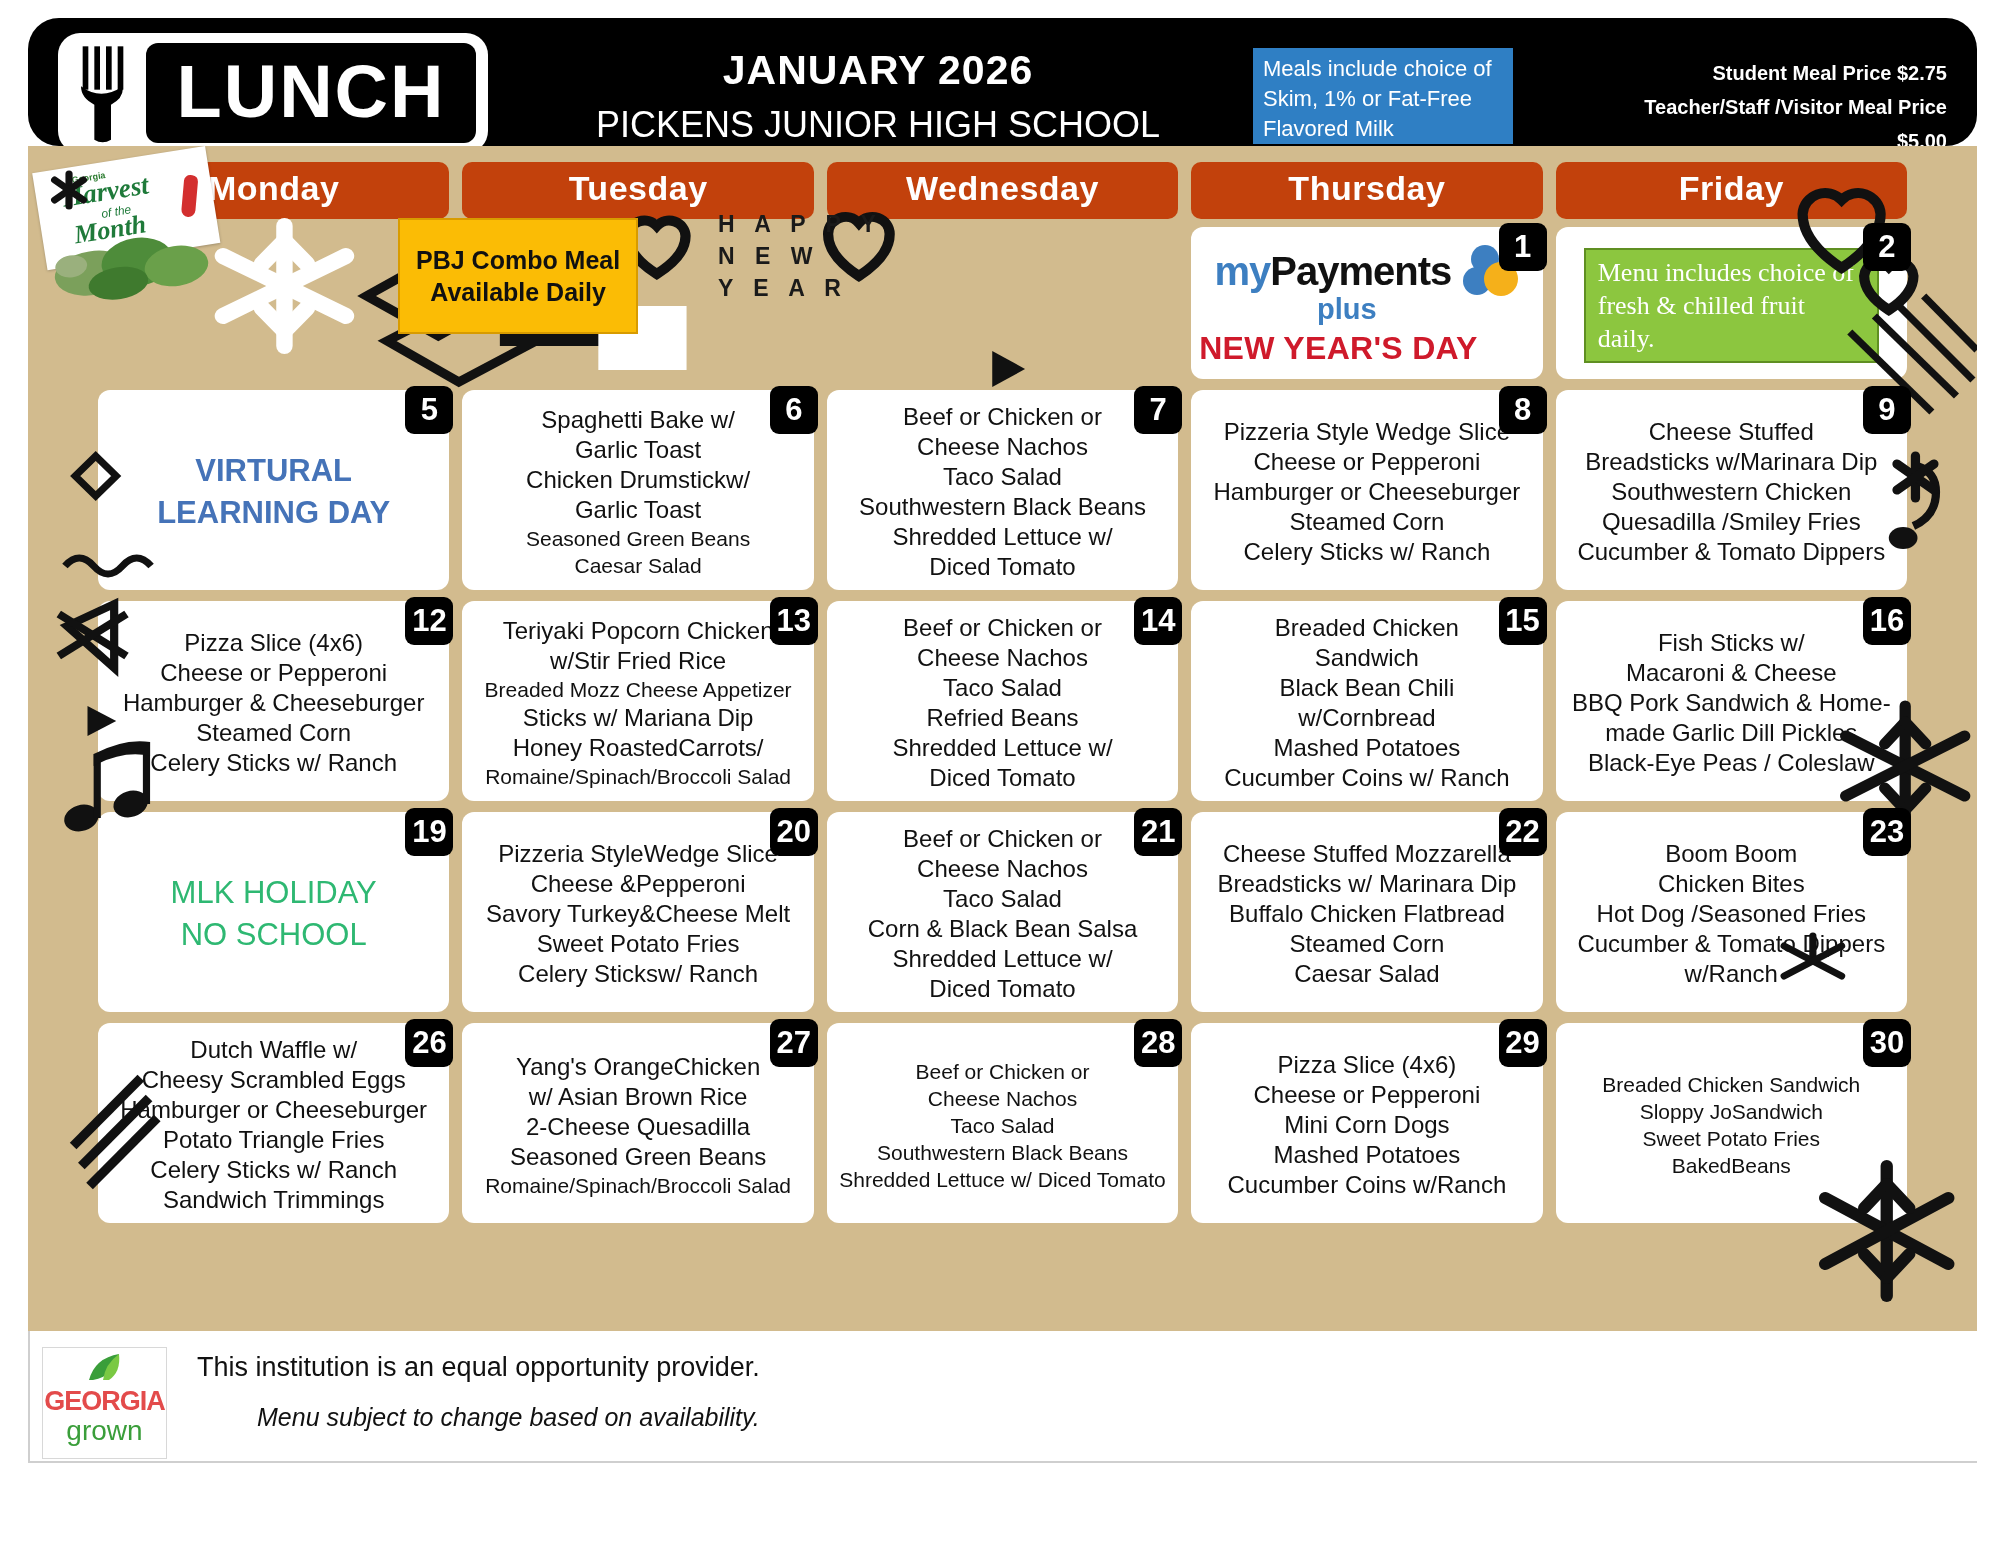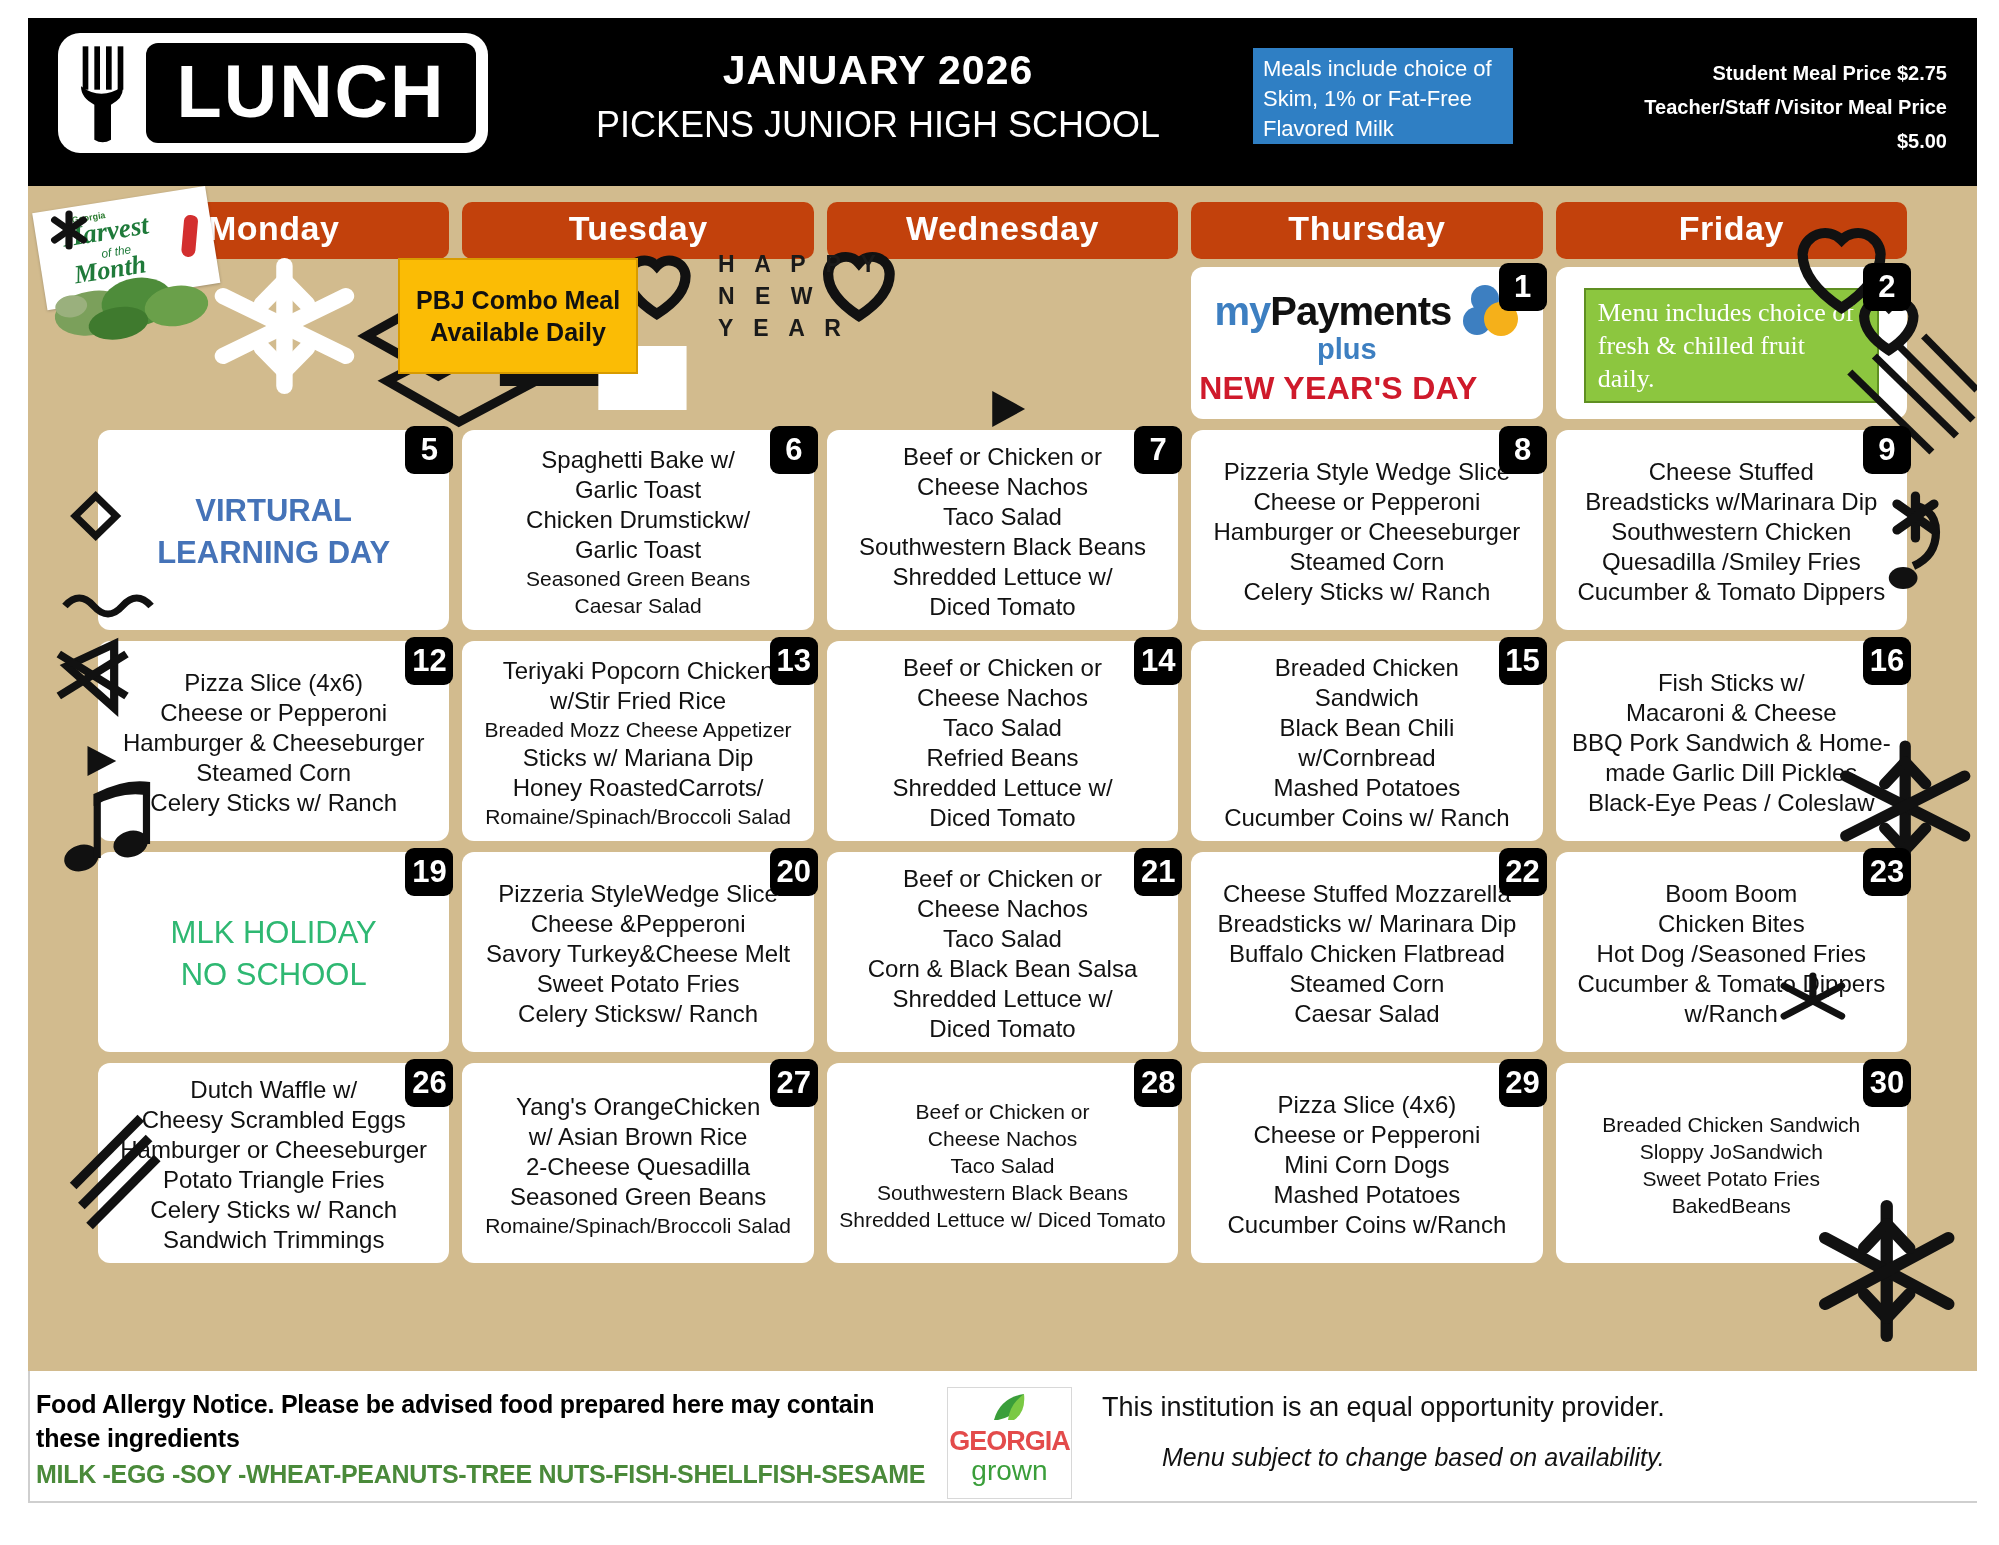--- a/index.html
+++ b/index.html
@@ -16,25 +16,26 @@
     position: relative;
     width: 1999px;
     height: 1545px;
     background: #ffffff;
     padding: 18px 22px 10px 28px;
   }
 
   
   .header {
     position: relative;
-    height: 168px;
+    height: 128px;
     background: #000000;
     display: flex;
     align-items: center;
     overflow: hidden;
+    border-radius: 31px;
   }
   .lunch-badge {
     position: absolute;
     left: 30px; top: 15px;
     width: 430px; height: 120px;
     background: #ffffff;
     border-radius: 22px;
     display: flex;
     align-items: center;
     padding: 0 12px;
@@ -688,24 +689,20 @@
               <div class="sm">Sloppy JoSandwich</div>
               <div class="sm">Sweet Potato Fries</div>
               <div class="sm">BakedBeans</div>
             </div>
           </div>
         </div>
       </div>
   </div>
 
   <div class="footer">
-    <div class="allergy">
-      <div class="allergy-title">Food Allergy Notice. Please be advised food prepared here may contain these ingredients</div>
-      <div class="allergy-list">MILK -EGG -SOY -WHEAT-PEANUTS-TREE NUTS-FISH-SHELLFISH-SESAME</div>
-    </div>
 
     <div class="gg-logo">
       <svg width="48" height="30" viewBox="0 0 48 30">
         <path d="M8 28 q6 -22 30 -26 q-4 22 -26 26 z" fill="#3a9e3a"></path>
         <path d="M22 28 q2 -16 16 -26 q2 18 -10 26 z" fill="#7ac943"></path>
       </svg>
       <div class="gg-georgia">GEORGIA</div>
       <div class="gg-grown">grown</div>
     </div>
 

